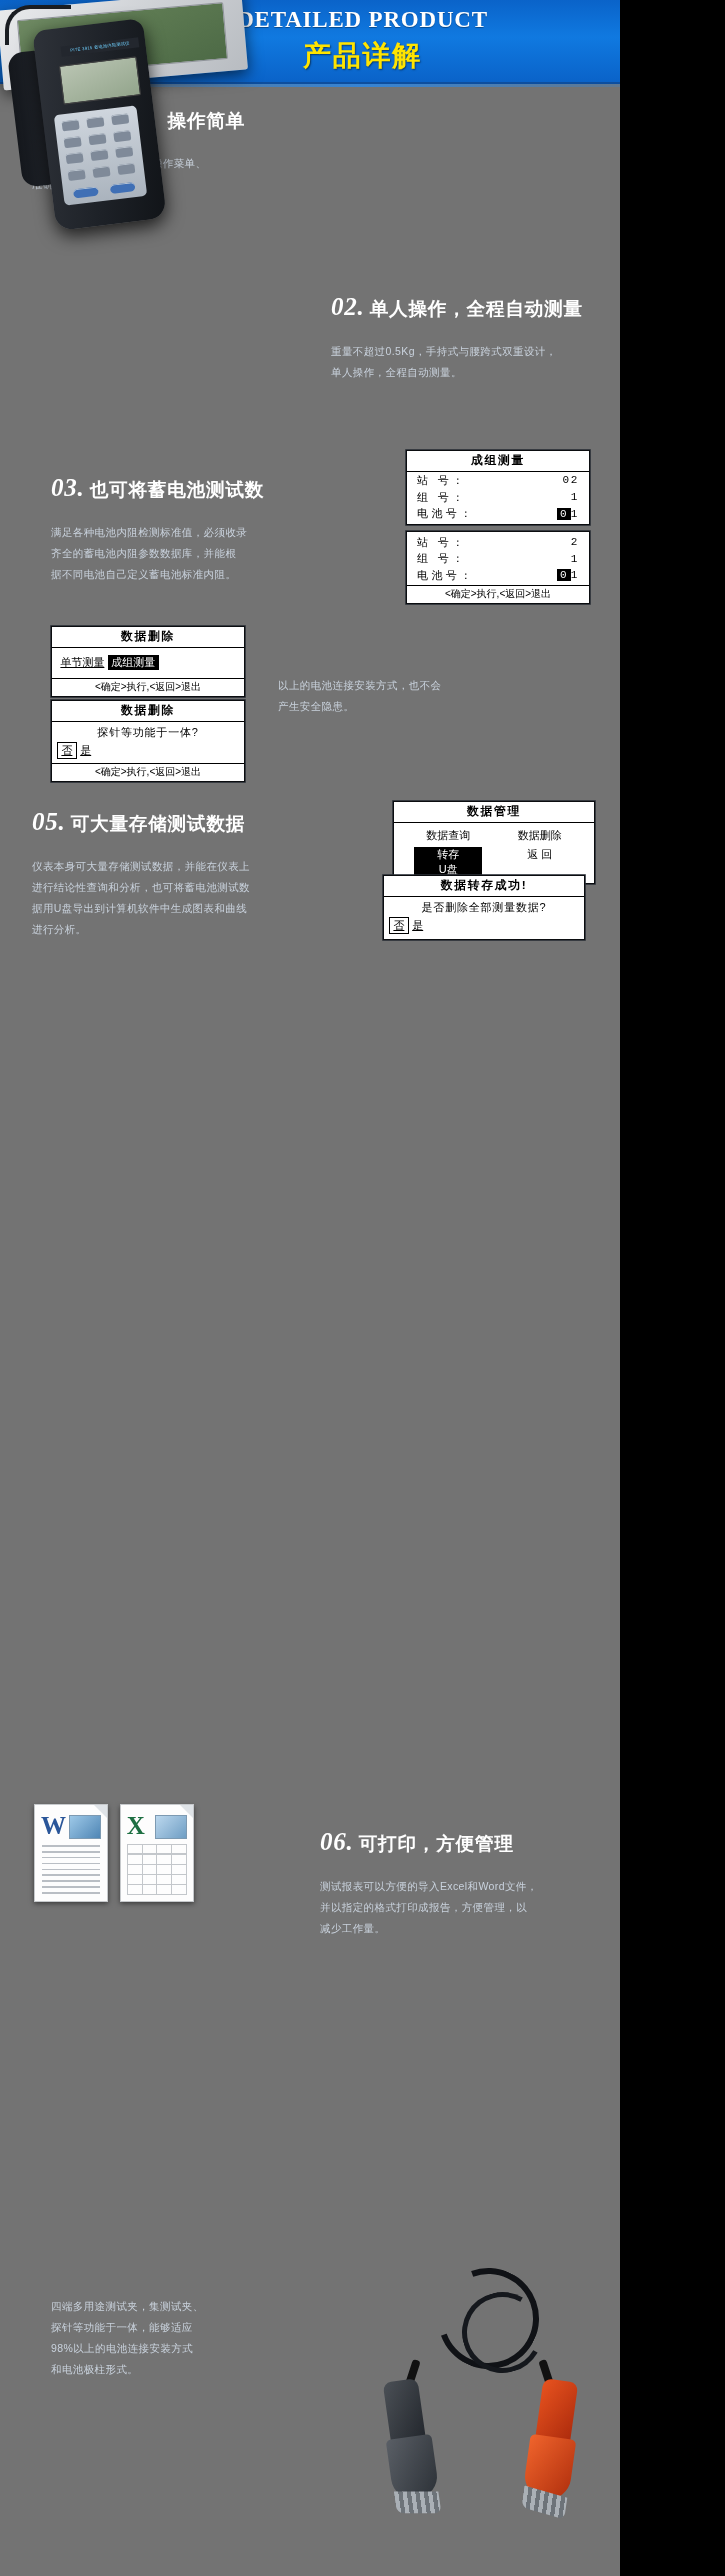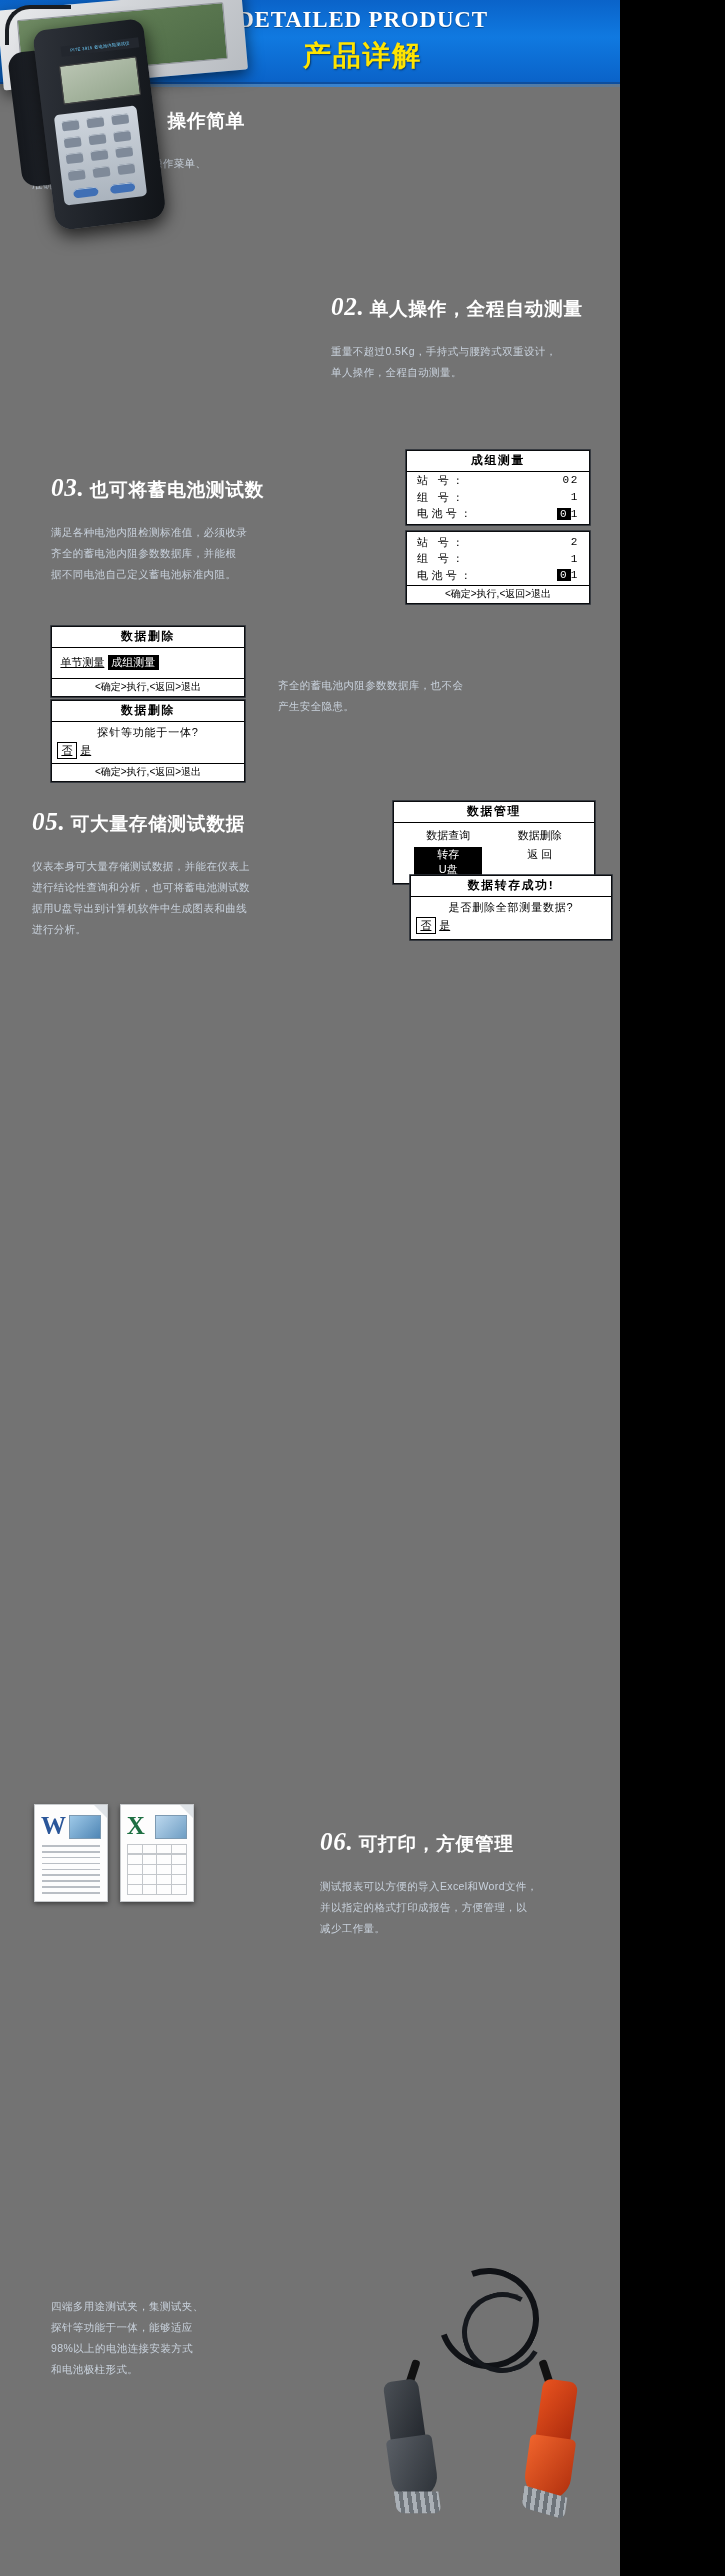--- a/index.html
+++ b/index.html
@@ -462,21 +462,21 @@
     <div class="ptitle">数据删除</div>
     <div class="pcenter">探针等功能于一体?</div>
     <div class="two-btn" style="padding:0 5px 4.2px;">
       <span class="box-opt">否</span>
       <span>是</span>
     </div>
     <div class="pfooter">&lt;确定&gt;执行,&lt;返回&gt;退出</div>
   </div>
 
   <div class="block" style="left:278px; top:656px; width:354px;">
-    <div class="sec-body" style="margin-top:18.6px; white-space:pre-line;">齐全的蓄电池内阻参数数据库，也不会
+    <div class="sec-body" style="margin-top:18.6px; white-space:pre-line;">以上的电池连接安装方式，也不会
 产生安全隐患。</div>
   </div>
 
   <div class="block" style="left:32px; top:808px; width:320px;">
     <div class="sec-title">
       <span class="num">05.</span>
       <span class="title-cn">可大量存储测试数据</span>
     </div>
     <div class="sec-body" style="margin-top:18.6px; white-space:pre-line;">仪表本身可大量存储测试数据，并能在仪表上
 进行结论性查询和分析，也可将蓄电池测试数
@@ -487,21 +487,21 @@
   <div class="panel" style="left:393px; top:801px; width:202px;">
     <div class="ptitle">数据管理</div>
     <div style="display:grid; grid-template-columns:1fr 1fr; gap:3.4px 0; padding:5px 8.4px 6.7px; font-size:11px; text-align:center;">
       <span>数据查询</span>
       <span>数据删除</span>
       <span class="inv" style="margin:0 11.8px;">转存U盘</span>
       <span>返  回</span>
     </div>
   </div>
 
-  <div class="panel" style="left:410px; top:875px; width:202px;">
+  <div class="panel" style="left:383px; top:875px; width:202px;">
     <div class="ptitle">数据转存成功!</div>
     <div class="pcenter">是否删除全部测量数据?</div>
     <div class="two-btn" style="padding:0 5px 5px;">
       <span class="box-opt">否</span>
       <span>是</span>
     </div>
   </div>
 
   <div class="doc-icons">
     <div class="doc word">

